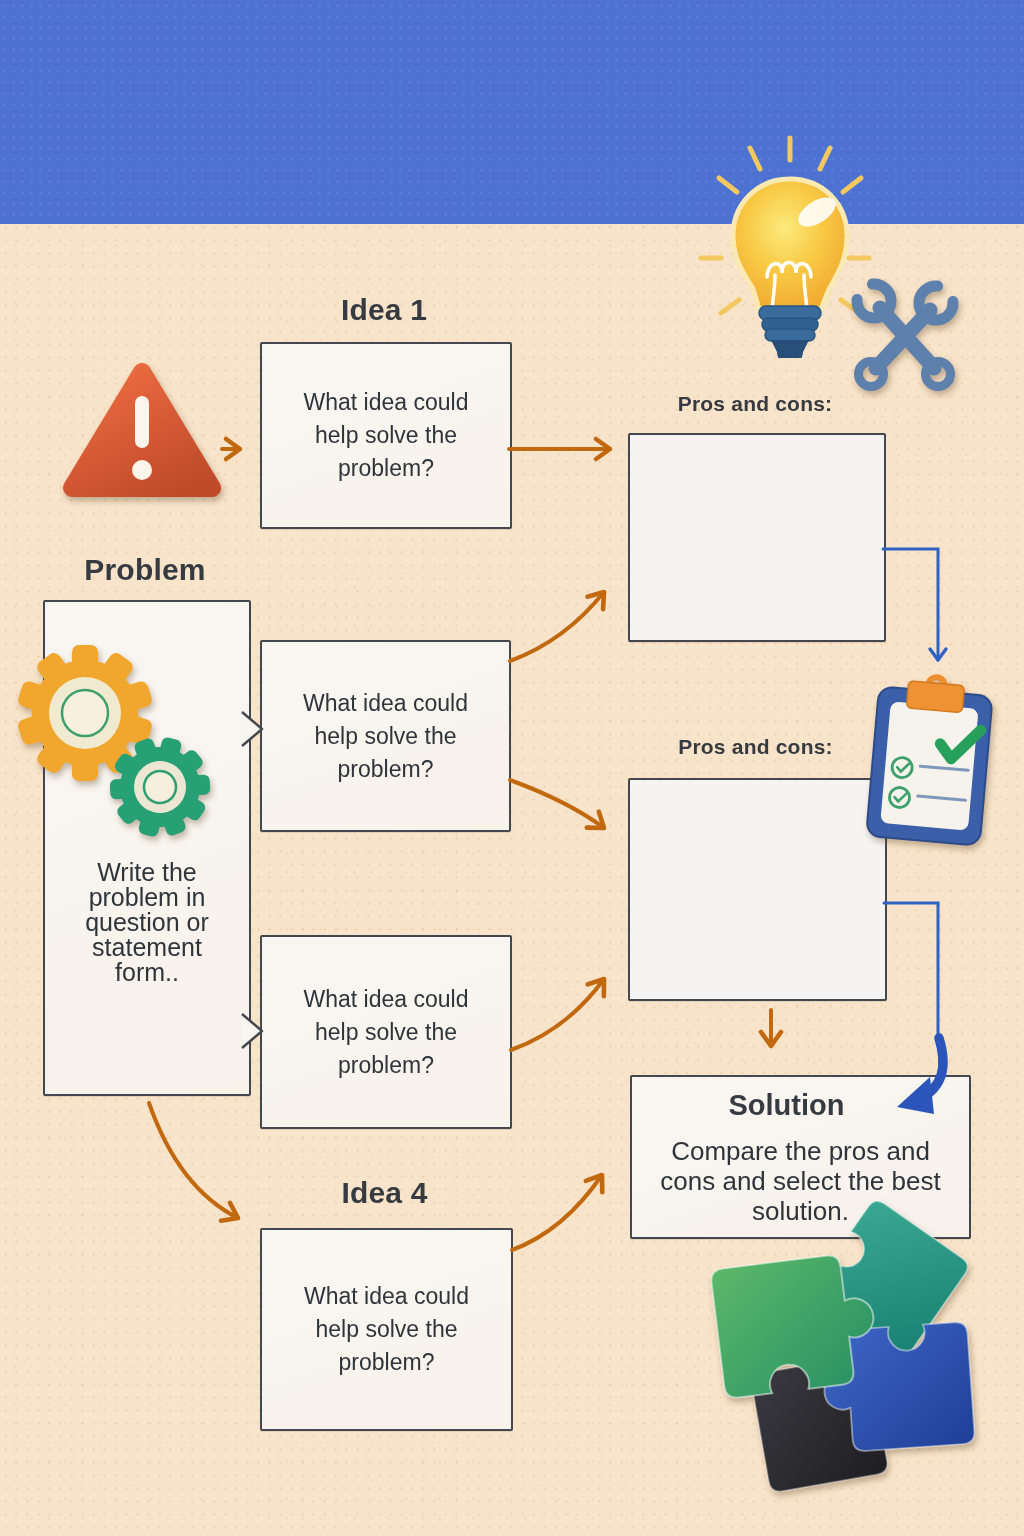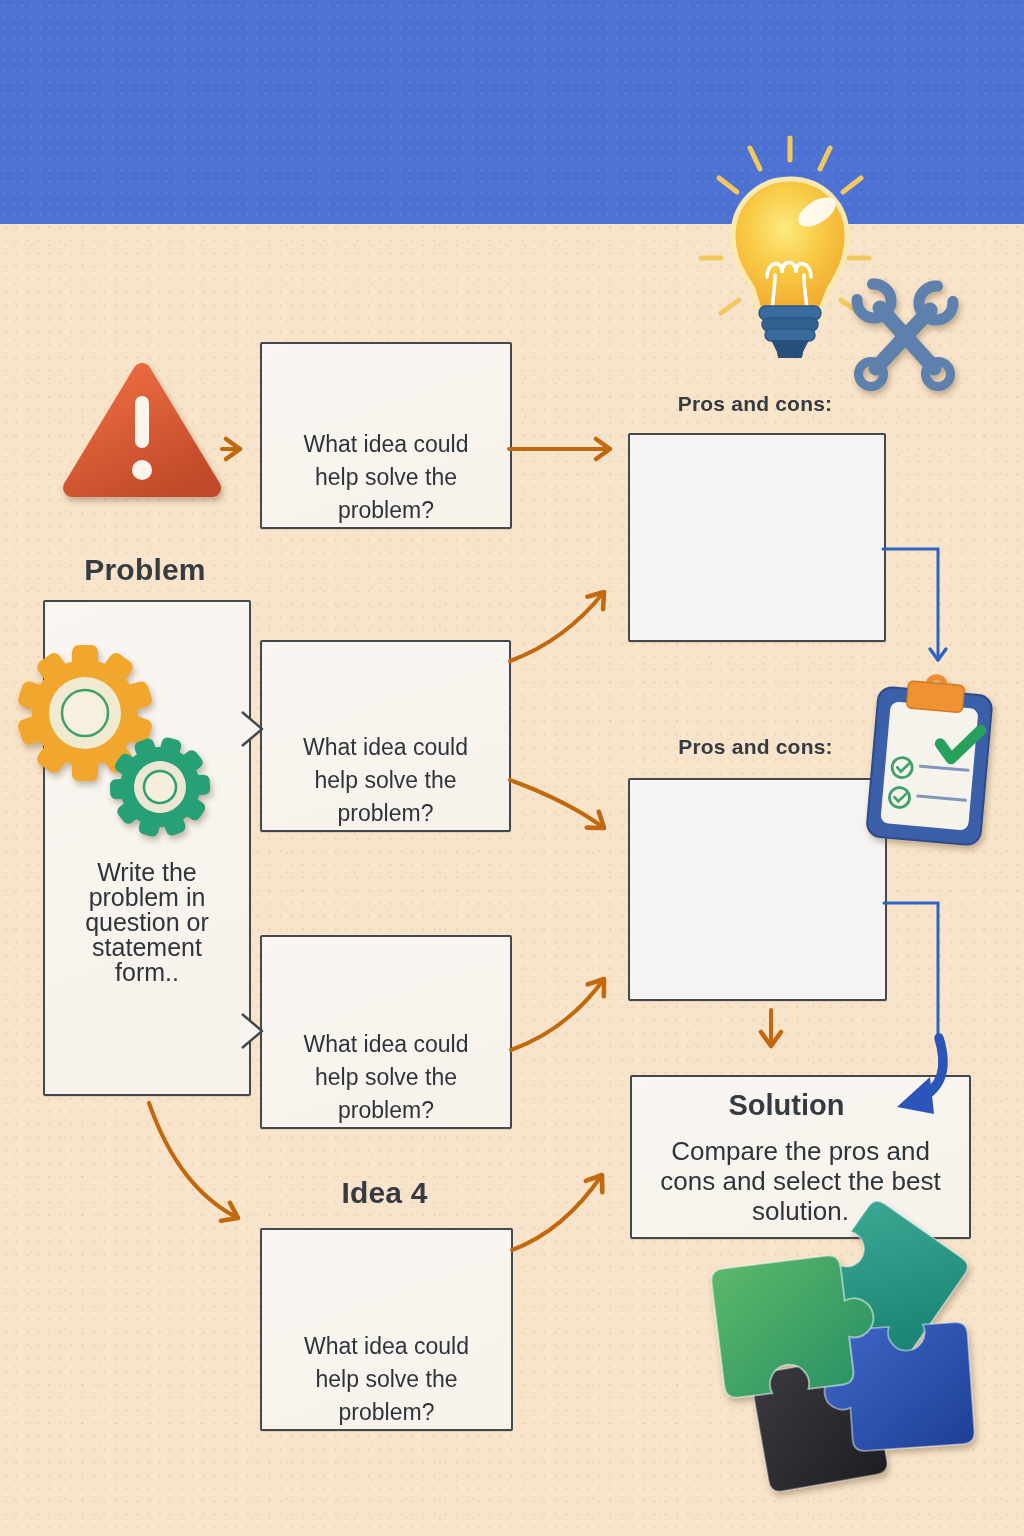--- a/index.html
+++ b/index.html
@@ -21,38 +21,39 @@
     background-size:9px 11px;
   }
   .label{position:absolute;text-align:center;font-weight:700;color:#363b42;letter-spacing:.2px;}
   .lbl-30{font-size:30px;line-height:36px;}
   .lbl-27{font-size:21px;line-height:32px;}
   .box{
     position:absolute;border:2.5px solid #43474e;border-radius:2px;
     background:linear-gradient(160deg,#f9f6f2 0%,#f7f2ea 100%);
     box-shadow:0 1px 0 rgba(120,80,40,.15);
   }
-  .idea-box{display:flex;align-items:flex-end;justify-content:center;}
+  .idea-box{display:flex;align-items:center;justify-content:center;}
   .idea-prompt{max-width:196px;text-align:center;font-size:23px;line-height:33px;color:#2f343b;}
   .problem-hint{position:absolute;left:50%;top:258px;transform:translateX(-50%);
     width:176px;text-align:center;font-size:25px;line-height:25px;color:#2f343b;}
   .solution-box{display:flex;flex-direction:column;align-items:center;justify-content:center;gap:9px;}
   .solution-title{font-size:29px;font-weight:700;color:#363b42;transform:translateX(-14px);}
   .solution-desc{width:306px;text-align:center;font-size:26px;line-height:30px;color:#2f343b;}
   .overlay{position:absolute;left:0;top:0;pointer-events:none;}
   .icon{position:absolute;pointer-events:none;}
   .shadowed{filter:drop-shadow(2px 4px 3px rgba(90,60,30,.35));}
 </style>
 </head>
 <body>
 
 <div class="canvas">
 
   <div class="sky"></div>
 
+  <div class="label lbl-30" style="left:260px;top:292px;width:248px;">Idea 1</div>
   <div class="label lbl-30" style="left:260px;top:887px;width:248px;margin-top:42px;">Idea 3</div>
   <div class="label lbl-30" style="left:260px;top:1175px;width:249px;">Idea 4</div>
   <div class="label lbl-30" style="left:43px;top:552px;width:204px;">Problem</div>
   <div class="label lbl-27" style="left:628px;top:388px;width:254px;">Pros and cons:</div>
   <div class="label lbl-27" style="left:628px;top:731px;width:255px;">Pros and cons:</div>
 
   <div class="box idea-box" style="left:260px;top:342px;width:248px;height:183px;">
     <div class="idea-prompt">What idea could help solve the problem?</div>
   </div>
   <div class="box idea-box" style="left:260px;top:640px;width:247px;height:188px;">

